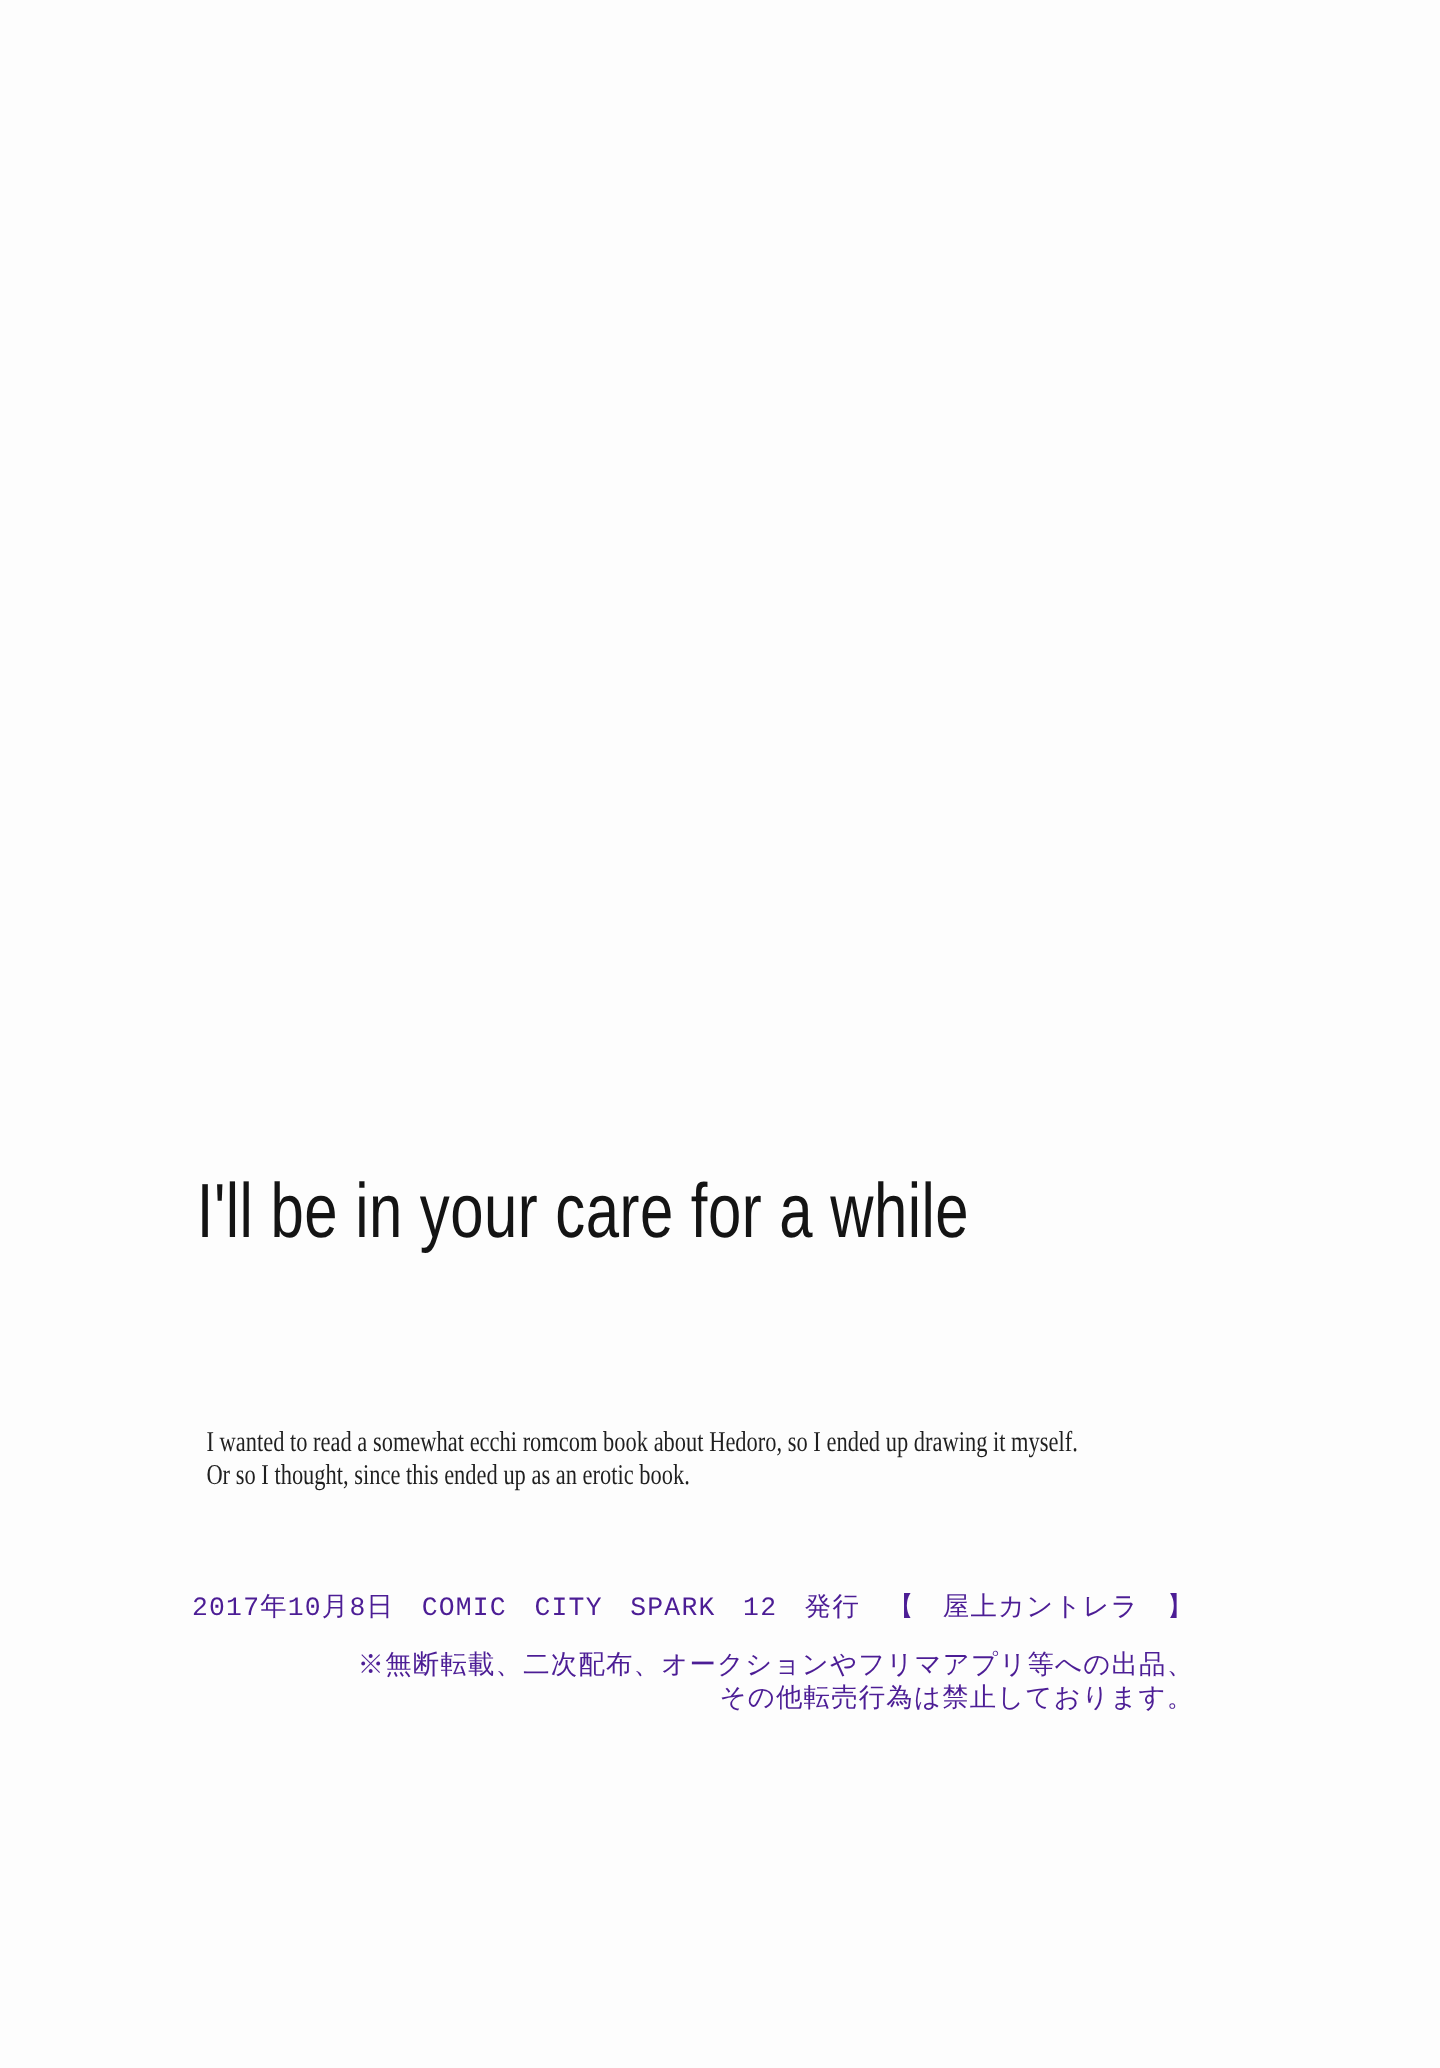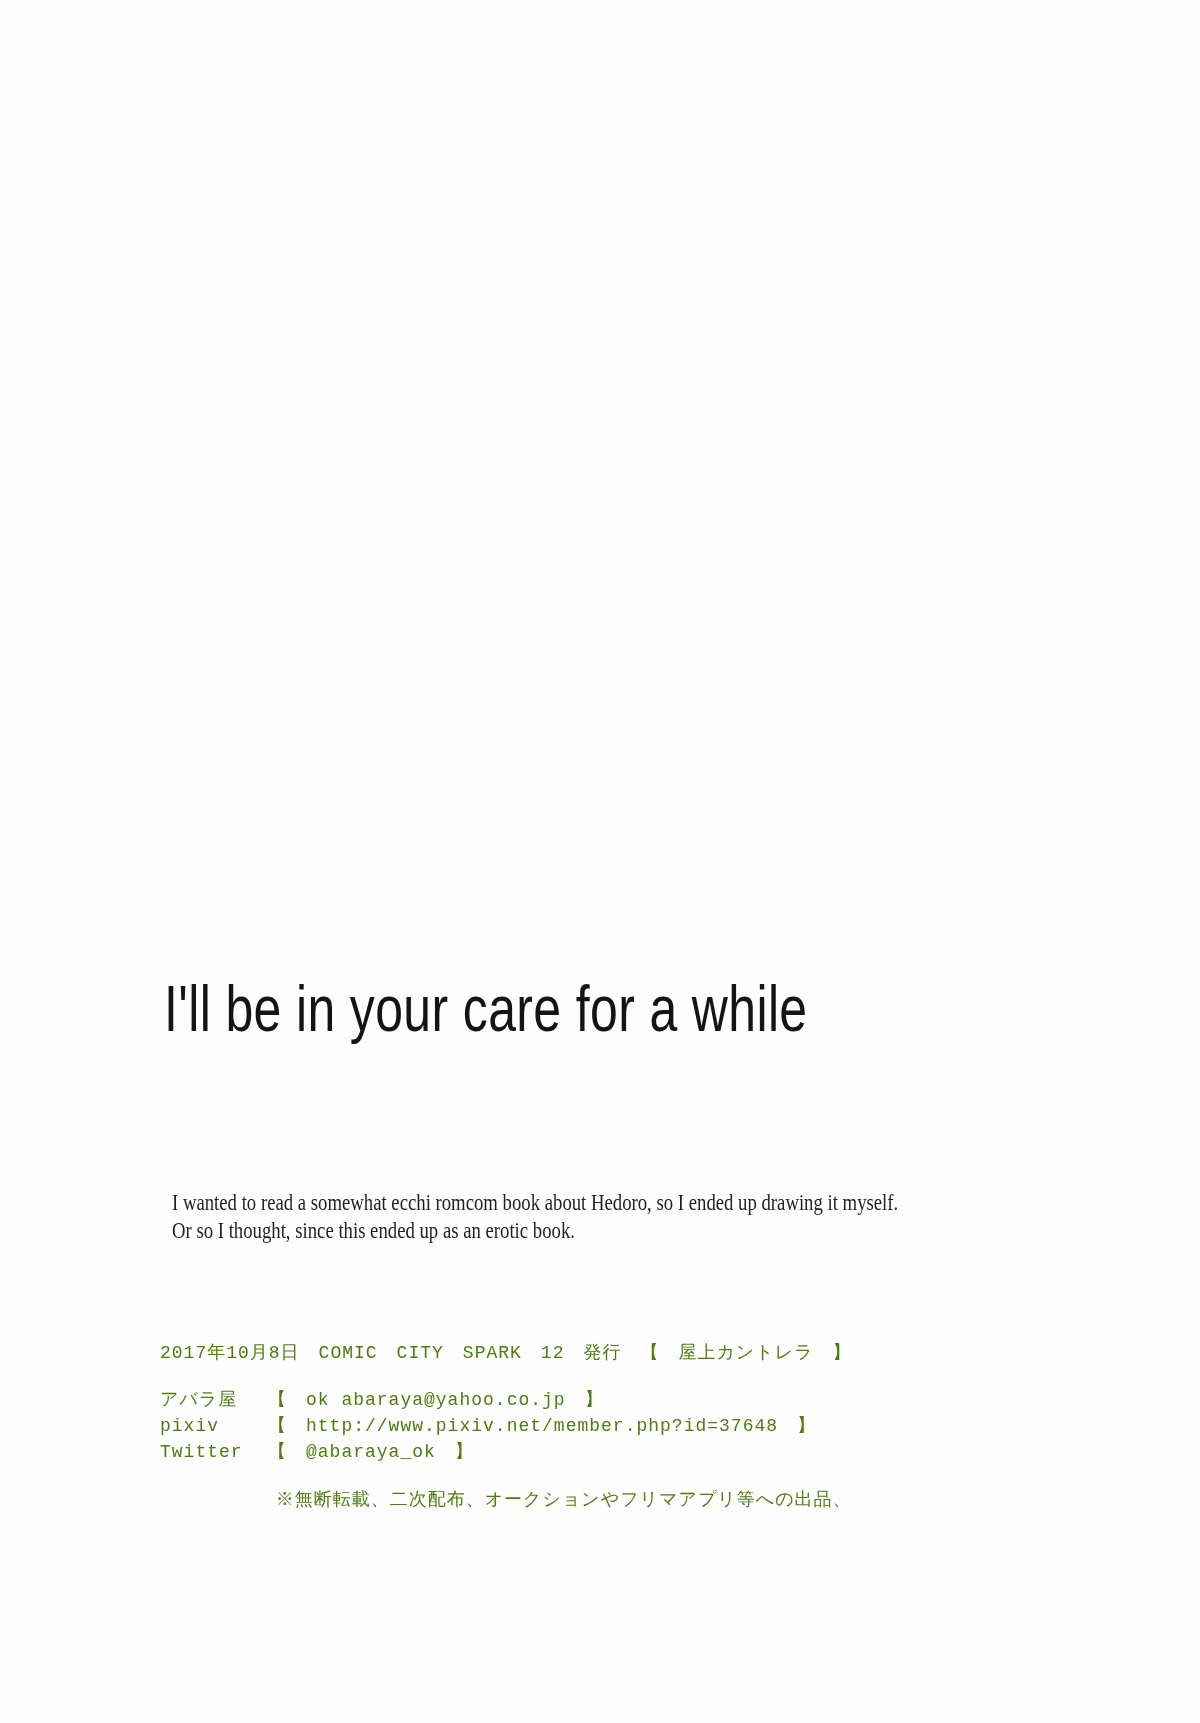--- a/index.html
+++ b/index.html
@@ -44,26 +44,25 @@
     transform: scaleX(0.78);
     transform-origin: 0 0;
   }
   .afterword .aline { display: block; }
   
   .colophon {
     position: absolute;
     left: 160px;
     top: 1328px;
     font-family: "Liberation Mono", "DejaVu Sans Mono", monospace;
-    font-size: 18px;
+    font-size: 22px;
     line-height: 26px;
     letter-spacing: 1px;
-    color: #4d7c0f;
+    color: #4c1d95;
     white-space: nowrap;
-    margin-top: 12px;
   }
   .pub-line { margin-bottom: 21px; }
   .credit-row { display: flex; }
   .credit-label { width: 108px; flex: none; }
   .printer-line { margin-top: 21px; }
   .notice { margin-top: 21px; line-height: 28px; text-align: right; }
   .notice-line2 { padding-left: 19px; }
 </style>
 </head>
 <body>
@@ -74,35 +73,22 @@
 
   <p class="afterword">
     <span class="aline">I wanted to read a somewhat ecchi romcom book about Hedoro, so I ended up drawing it myself.</span>
     <span class="aline">Or so I thought, since this ended up as an erotic book.</span>
   </p>
 
   <div class="colophon">
 
     <div class="pub-line">2017年10月8日　COMIC　CITY　SPARK　12　発行　【　屋上カントレラ　】</div>
 
-    <div class="credits">
-      <div class="credit-row">
-        <span class="credit-label">アバラ屋</span>
-        <span class="credit-value">【　ok abaraya@yahoo.co.jp　】</span>
-      </div>
-      <div class="credit-row">
-        <span class="credit-label">pixiv</span>
-        <span class="credit-value">【　http://www.pixiv.net/member.php?id=37648　】</span>
-      </div>
-      <div class="credit-row">
-        <span class="credit-label">Twitter</span>
-        <span class="credit-value">【　@abaraya_ok　】</span>
-      </div>
-    </div>
 
 
     <div class="notice">
       <div class="notice-line1">※無断転載、二次配布、オークションやフリマアプリ等への出品、</div>
+      <div class="notice-line2">その他転売行為は禁止しております。</div>
     </div>
 
   </div>
 
 </div>
 
 </body></html>

